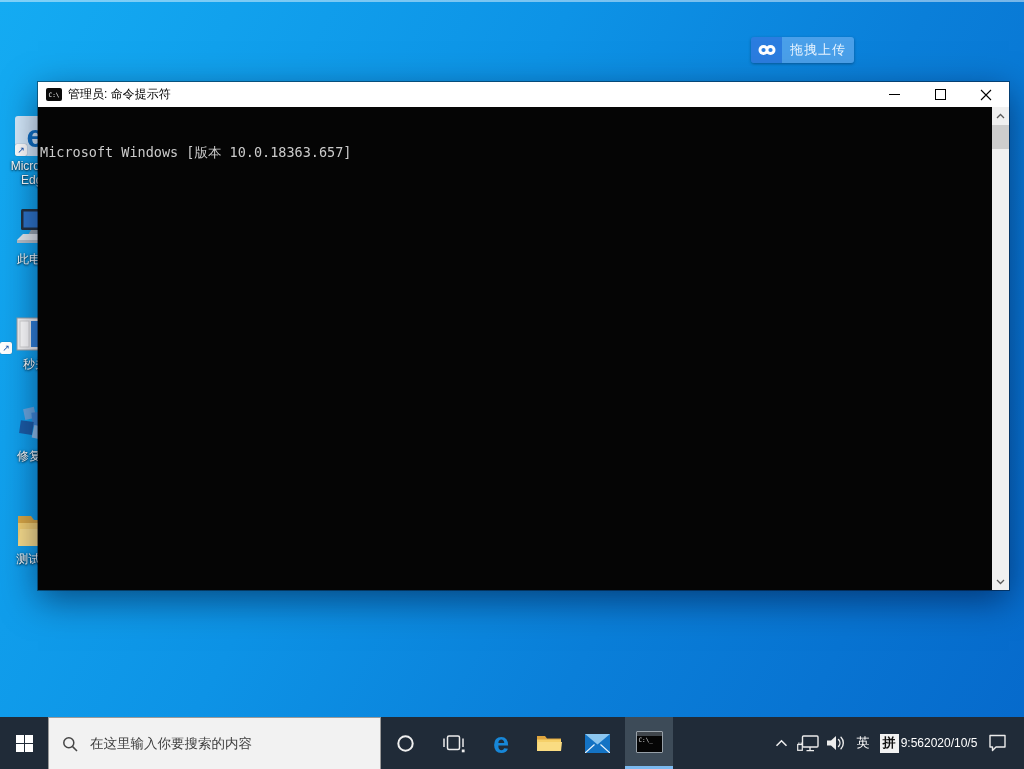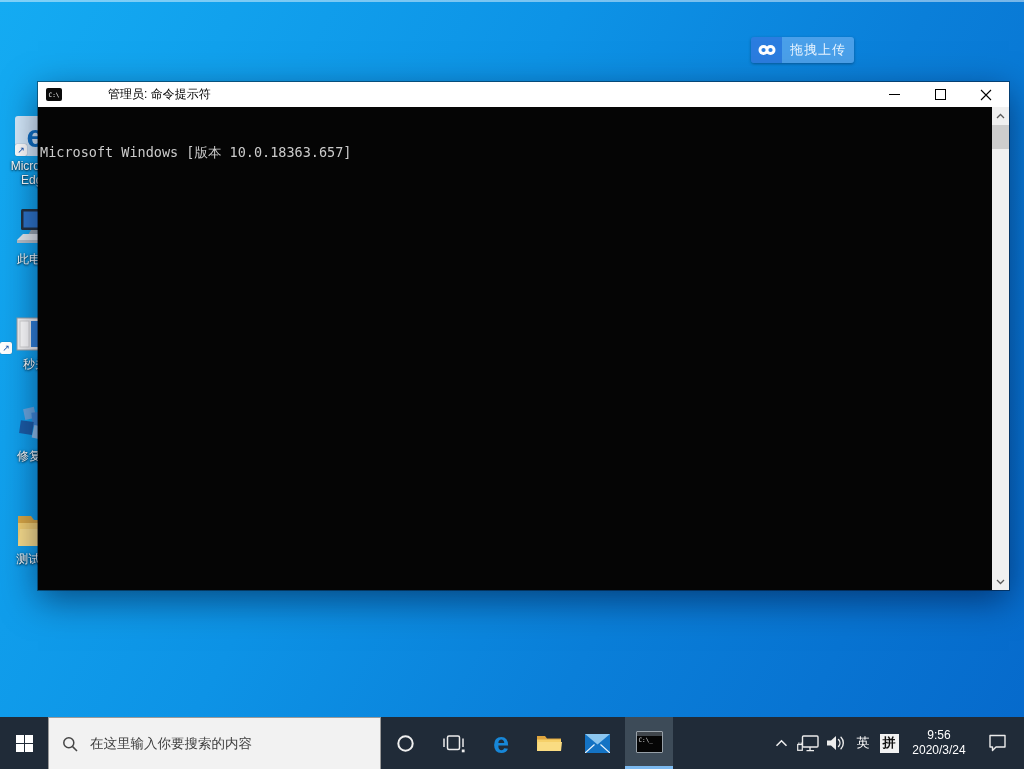--- a/index.html
+++ b/index.html
@@ -25,21 +25,21 @@
   
   .upload{position:absolute;left:745px;top:37px;height:26px;display:flex;z-index:2;
     border-radius:3px;overflow:hidden;box-shadow:0 1px 3px rgba(0,0,20,.35);cursor:pointer;margin-left:6px;}
   .upload .u-ic{width:31px;background:#2b7de0;display:flex;align-items:center;justify-content:center;}
   .upload .u-lb{width:72px;background:#4aa0ea;color:#e8f4ff;font-size:13px;display:flex;
     align-items:center;justify-content:center;letter-spacing:1px;}
 
   
   .window{position:absolute;left:38px;top:82px;width:971px;height:508px;z-index:5;background:#000;
     box-shadow:0 10px 34px rgba(0,0,30,.5),0 0 0 1px rgba(0,0,0,.4);}
-  .titlebar{height:25px;background:#ffffff;display:flex;align-items:center;gap:40px;}
+  .titlebar{height:25px;background:#ffffff;display:flex;align-items:center;}
   .title-ico{width:16px;height:13px;background:#0a0a0a;border-radius:2px;margin:0 6px 0 8px;
     color:#fff;font-size:6px;line-height:13px;text-align:center;font-family:"DejaVu Sans Mono",monospace;flex:0 0 auto;}
   .title-txt{font-size:12px;color:#000;}
   .win-ctrls{margin-left:auto;display:flex;height:100%;}
   .wc{width:46px;height:100%;display:flex;align-items:center;justify-content:center;}
   .console{position:absolute;left:0;right:17px;top:25px;bottom:0;background:#050505;overflow:hidden;
     color:#cbcbcb;font-family:"DejaVu Sans Mono",monospace;font-size:13.5px;line-height:17px;
     padding:3px 6px 0 2px;white-space:pre;}
   .cline{height:17px;}
   .cmd-hl{display:inline-block;border:2px solid #ec1c24;padding:0 3px;margin-left:1px;line-height:14px;}
@@ -65,21 +65,21 @@
   .cmdtile{width:25px;height:20px;background:#050505;border:1px solid #97a0a8;border-radius:1px;position:relative;}
   .cmdtile .bar{height:4px;background:#40464c;}
   .cmdtile .bd{color:#d8d8d8;font-size:6px;line-height:7px;padding-left:2px;font-family:"DejaVu Sans Mono",monospace;}
   .tray{margin-left:auto;display:flex;align-items:center;padding-right:6px;}
   .tray .t-it{display:flex;align-items:center;justify-content:center;height:40px;cursor:pointer;}
   .t-chev{width:26px;} .t-net{width:28px;} .t-spk{width:28px;}
   .t-lang{width:26px;color:#fff;font-size:13px;}
   .t-ime{width:26px;}
   .ime-box{width:19px;height:19px;background:#f2f2f2;color:#111;font-size:13px;font-weight:bold;
     display:flex;align-items:center;justify-content:center;}
-  .t-clock{width:74px;flex-direction:column;color:#fff;font-size:12px;line-height:15px;text-align:center;}
+  .t-clock{width:74px;flex-direction:row;color:#fff;font-size:12px;line-height:15px;text-align:center;}
   .t-act{width:42px;}
 </style>
 </head>
 <body>
 
 <div class="desktop">
   <div class="desktop-top-sheen"></div>
 
 
   <div class="dicon" style="left:0px;top:110px;">
@@ -275,21 +275,21 @@
         <path d="M1 5.5h4L10 1v14L5 10.5H1z" fill="#ececec"></path>
         <path d="M12.5 4.5a5 5 0 010 7M15 2.3a8.2 8.2 0 010 11.4" fill="none" stroke="#ececec" stroke-width="1.4" stroke-linecap="round"></path>
       </svg>
     </div>
     <div class="t-it t-lang">英</div>
     <div class="t-it t-ime">
       <div class="ime-box">拼</div>
     </div>
     <div class="t-it t-clock">
       <div>9:56</div>
-      <div>2020/3/24</div>
+      <div>2020/10/5</div>
     </div>
     <div class="t-it t-act">
       <svg width="19" height="18" viewBox="0 0 19 18">
         <path d="M2 1.5h15v11.5H8l-3.5 3.5v-3.5H2z" fill="none" stroke="#ececec" stroke-width="1.4" stroke-linejoin="round"></path>
       </svg>
     </div>
   </div>
 </div>
 
 </body></html>

